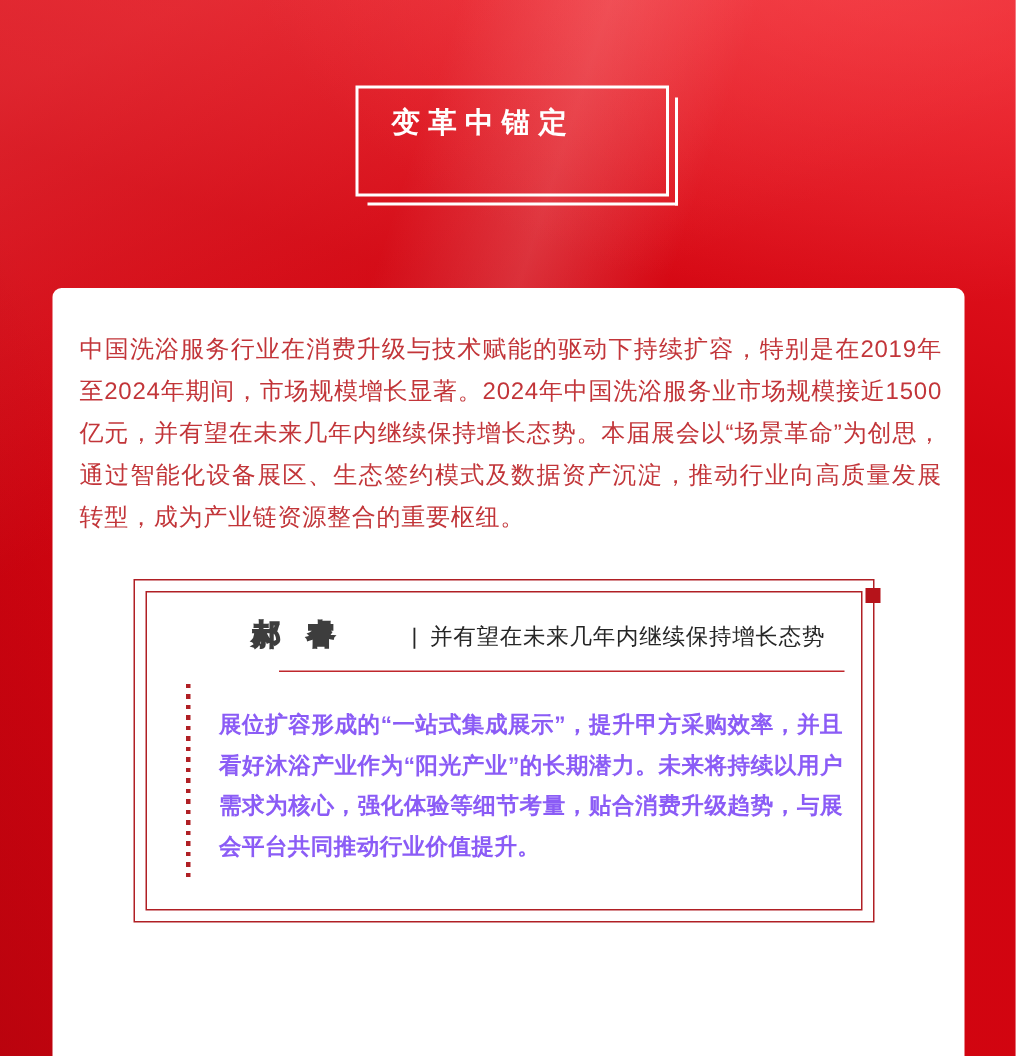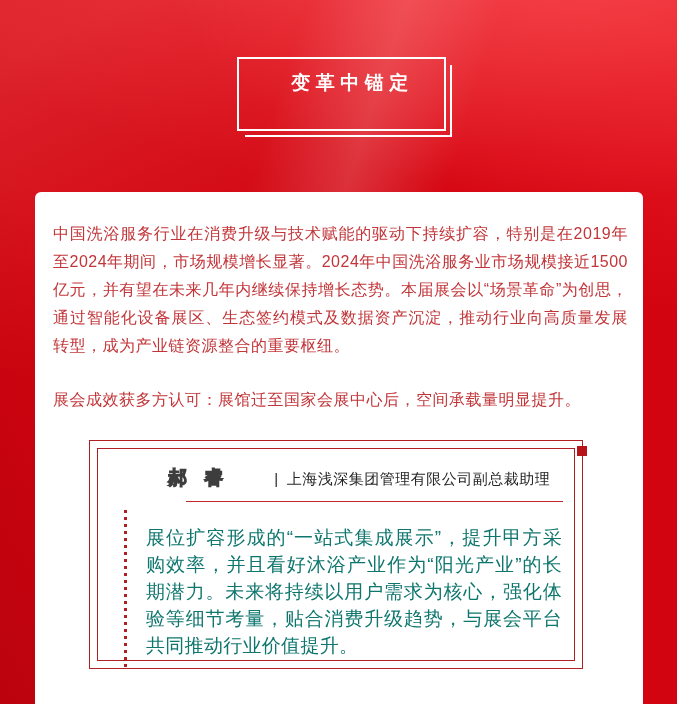--- a/index.html
+++ b/index.html
@@ -18,21 +18,21 @@
   
   .hero{position:absolute;left:0;top:0;width:677px;height:192px;}
   .title-box{
     position:absolute;left:237px;top:57px;width:209px;height:74px;
     border:2px solid #ffffff;box-sizing:border-box;
   }
   .title-box::after{
     content:"";position:absolute;right:-8px;bottom:-8px;width:100%;height:100%;
     border-right:2px solid #ffffff;border-bottom:2px solid #ffffff;pointer-events:none;
   }
-  .title-lines{padding:10px 0 0 22px;text-align:center;}
+  .title-lines{padding:10px 0 0 22px;}
   .title-line{
     color:#ffffff;font-size:19px;font-weight:bold;letter-spacing:5.5px;
     line-height:27px;white-space:nowrap;
   }
 
   
   .card{
     position:absolute;left:35px;top:192px;width:608px;height:520px;
     background:#ffffff;border-radius:6px 6px 0 0;box-sizing:border-box;
     padding:28px 15px 0 18px;
@@ -64,44 +64,43 @@
   }
   .speaker-title{margin-left:45px;font-size:15px;color:#262626;letter-spacing:0.5px;}
   .speaker-title .sep{margin-right:8px;color:#262626;font-weight:300;}
   .header-rule{height:1px;background:#bf272c;margin:8px 11px 0 88px;}
   .quote-body{position:relative;margin:22px 12px 0 26px;padding-left:22px;}
   .quote-body::before{
     content:"";position:absolute;left:0;top:-14px;bottom:-8px;width:3px;
     background:repeating-linear-gradient(to bottom,#b01f24 0 3px,rgba(0,0,0,0) 3px 7px);
   }
   .quote-body p{
-    margin:0;font-size:19px;line-height:27px;color:#0f766e;text-align:justify;letter-spacing:0.3px;
+    margin:0;font-size:15px;line-height:27px;color:#8b5cf6;text-align:justify;letter-spacing:0.3px;font-weight:bold;
   }
 </style>
 </head>
 <body>
 
 <div class="hero">
   <div class="title-box">
     <div class="title-lines">
       <div class="title-line">变革中锚定</div>
     </div>
   </div>
 </div>
 
 <div class="card">
   <p class="para">中国洗浴服务行业在消费升级与技术赋能的驱动下持续扩容，特别是在2019年至2024年期间，市场规模增长显著。2024年中国洗浴服务业市场规模接近1500亿元，并有望在未来几年内继续保持增长态势。本届展会以“场景革命”为创思，通过智能化设备展区、生态签约模式及数据资产沉淀，推动行业向高质量发展转型，成为产业链资源整合的重要枢纽。</p>
-  <p class="para">展会成效获多方认可：展馆迁至国家会展中心后，空间承载量明显提升。</p>
 
   <div class="quote-outer">
     <span class="corner-sq"></span>
     <div class="quote-inner">
       <div class="quote-header">
         <span class="speaker-name">郝 睿</span>
-        <span class="speaker-title"><span class="sep">|</span><span>上海浅深集团管理有限公司副总裁助理</span></span>
+        <span class="speaker-title"><span class="sep">|</span><span>并有望在未来几年内继续保持增长态势</span></span>
       </div>
       <div class="header-rule"></div>
       <div class="quote-body">
         <p>展位扩容形成的“一站式集成展示”，提升甲方采购效率，并且看好沐浴产业作为“阳光产业”的长期潜力。未来将持续以用户需求为核心，强化体验等细节考量，贴合消费升级趋势，与展会平台共同推动行业价值提升。</p>
       </div>
     </div>
   </div>
 </div>
 
 </body></html>

